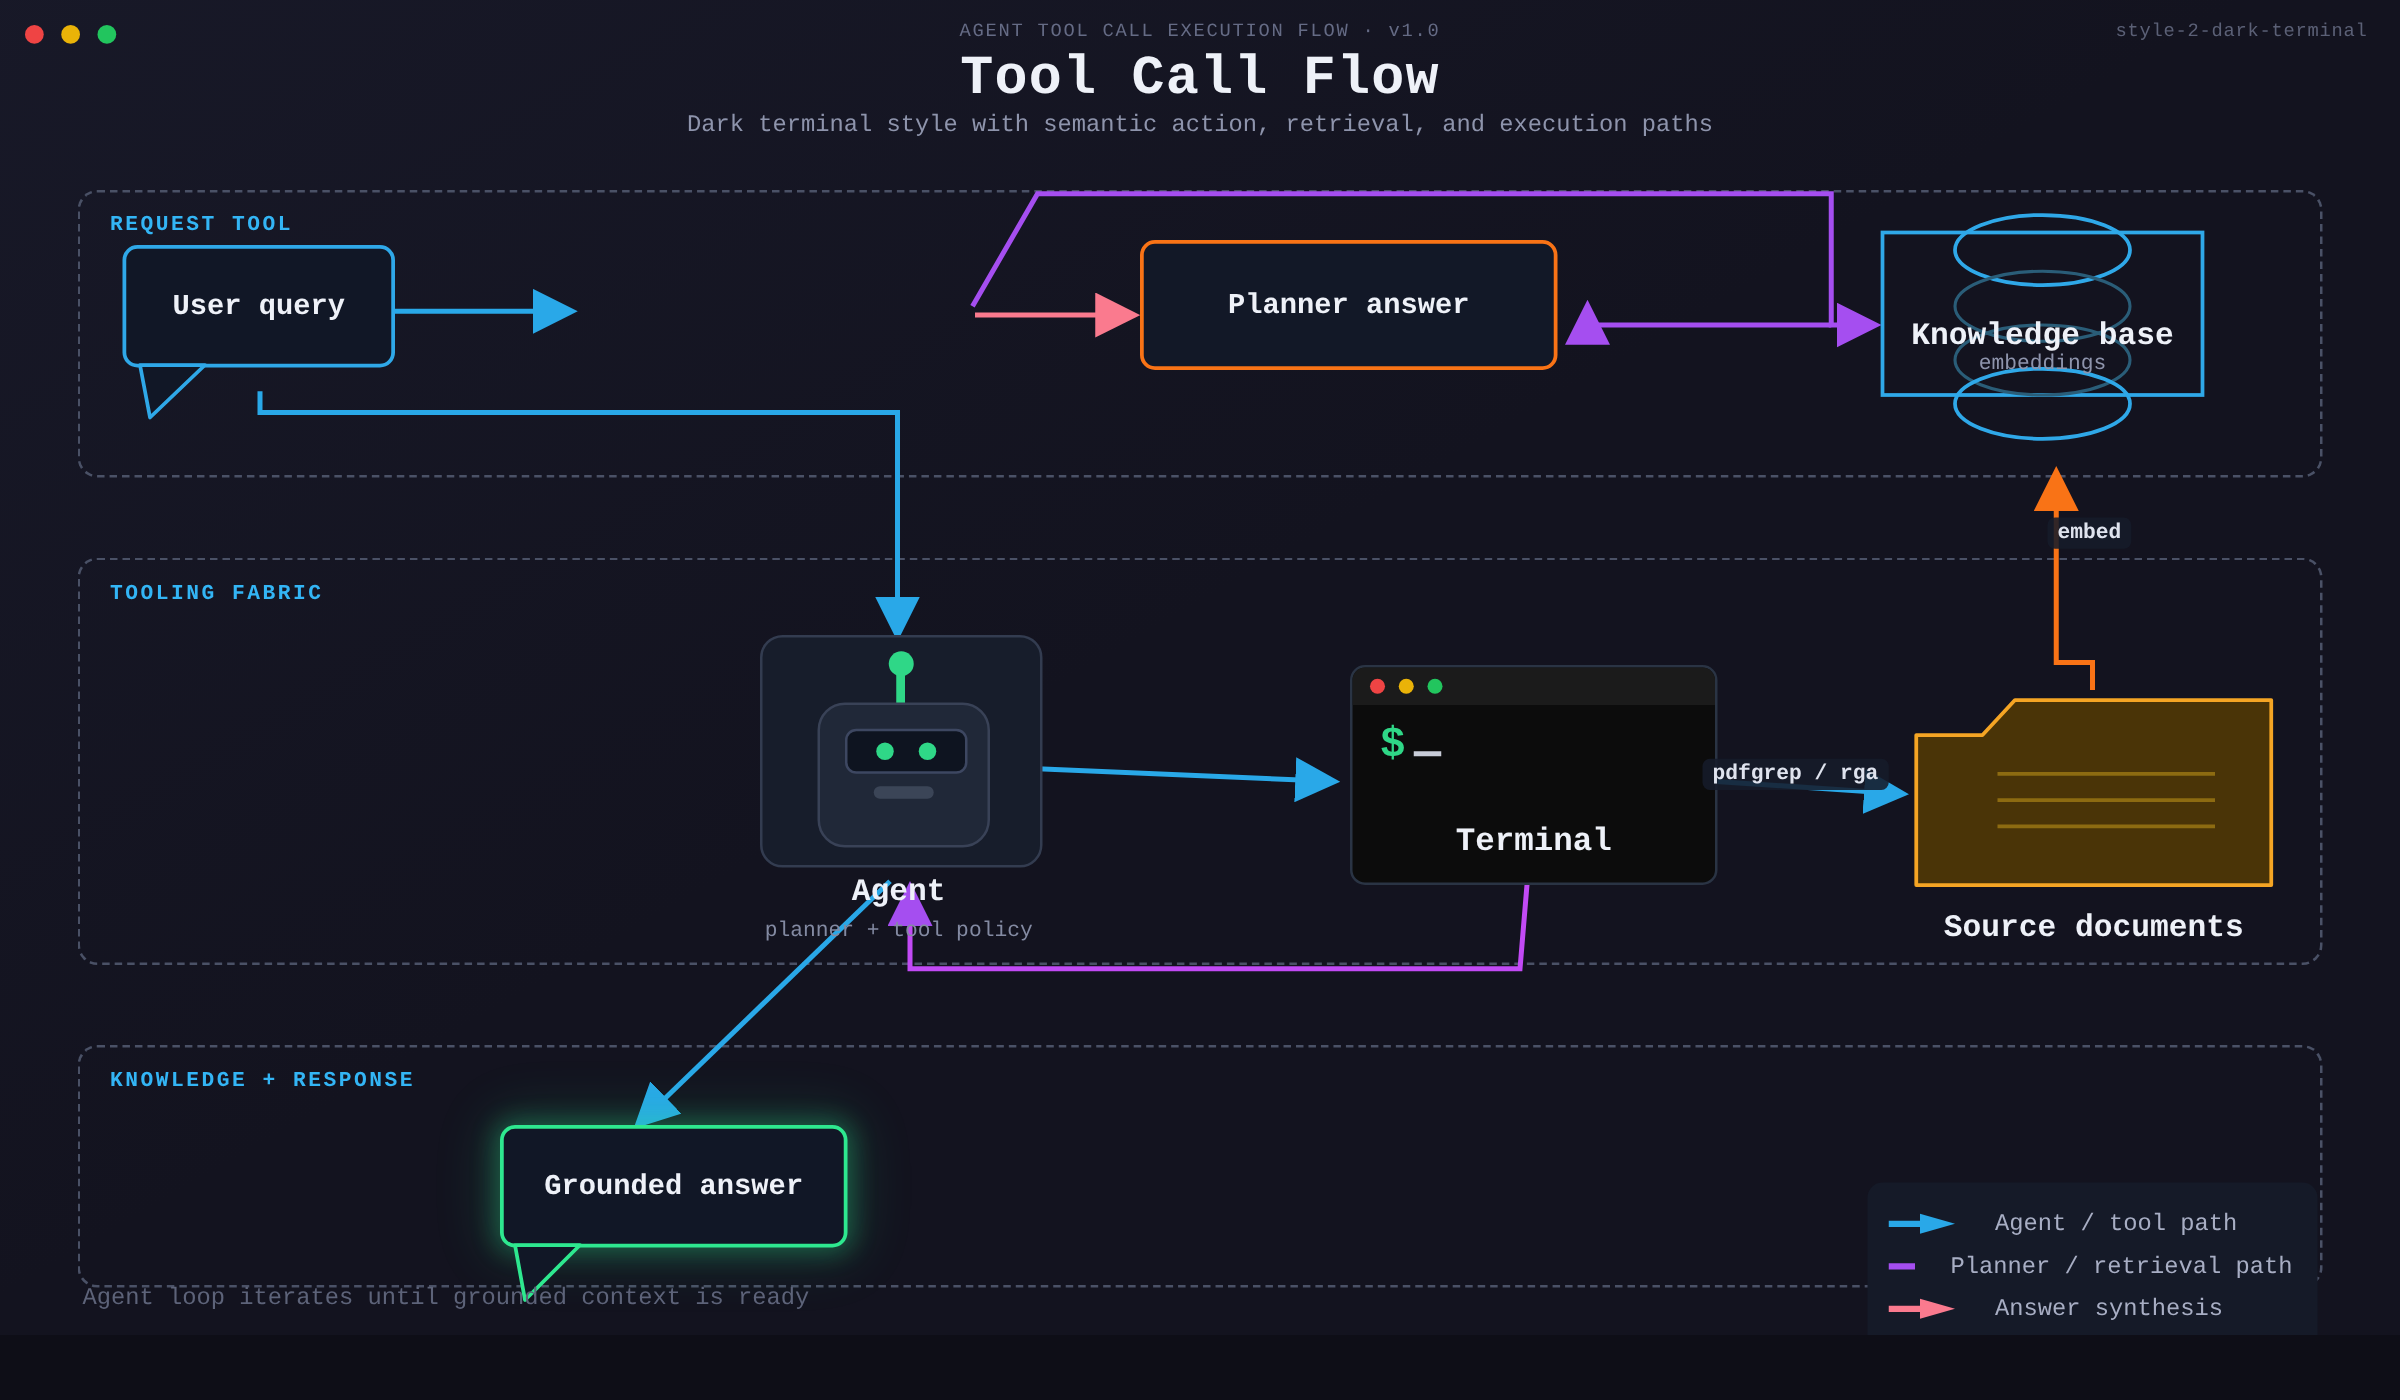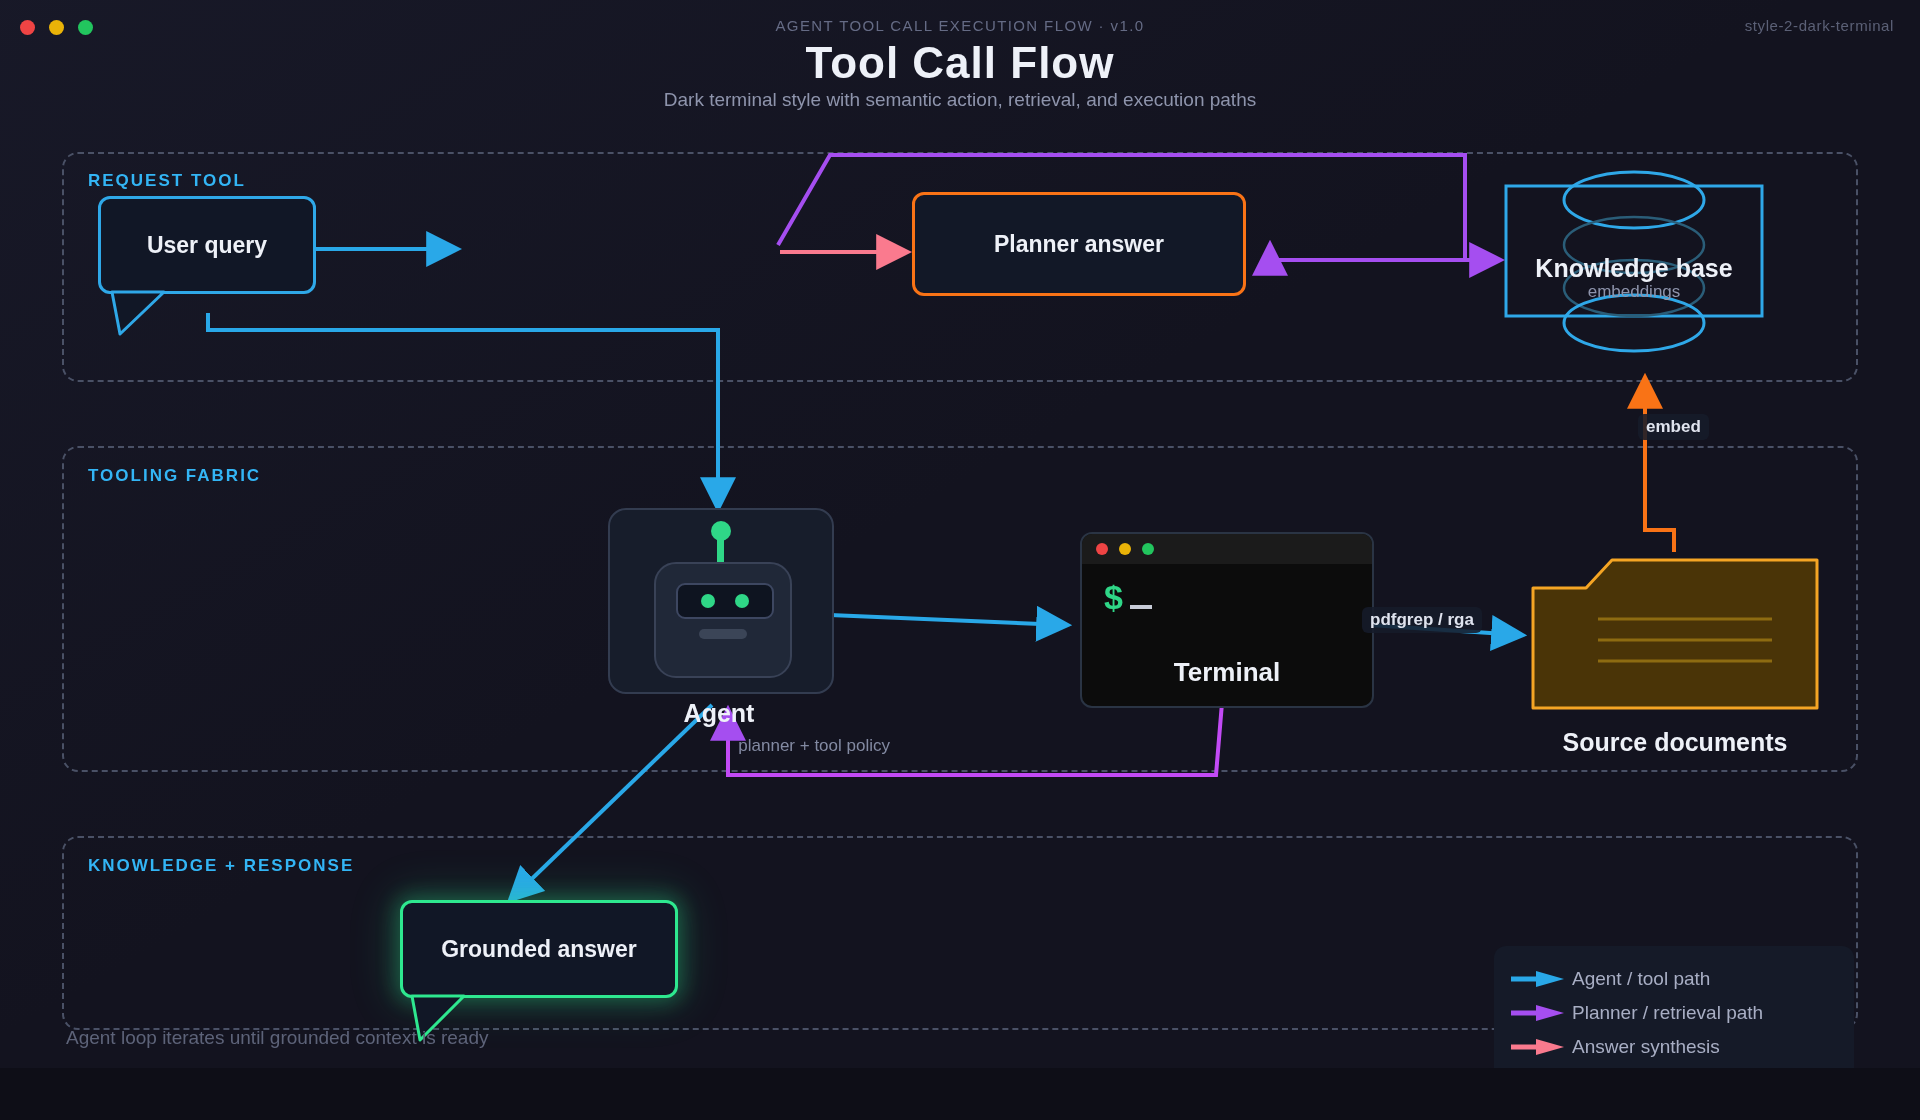--- a/index.html
+++ b/index.html
@@ -8,21 +8,21 @@
     background: #0e0e17;
   }
   #root {
     position: relative;
     width: 1920px;
     height: 1068px;
     background:
       linear-gradient(150deg, rgba(40,44,70,0.22) 0%, rgba(18,18,28,0) 48%),
       #13131f;
     overflow: hidden;
-    font-family: Liberation Sans, sans-serif;
+    font-family: Liberation Mono, monospace;
     -webkit-font-smoothing: antialiased;
   }
 
   
   .winbtns { position:absolute; left:20px; top:20px; display:flex; gap:14px; }
   .winbtn { width:15px; height:15px; border-radius:50%; }
   .wb-red { background:#ef4444; }
   .wb-amber { background:#eab308; }
   .wb-green { background:#22c55e; }
 
@@ -127,21 +127,21 @@
   .robot-mouth {
     position:absolute; background:#3b4557; border-radius:5px;
   }
   .robot-antenna-stem { position:absolute; background:#2fd787; }
   .robot-antenna-bulb { position:absolute; border-radius:50%; background:#2fd787; }
   .node-caption {
     position:absolute; text-align:center; color:#eef1f8;
     font-size:25px; font-weight:bold;
   }
   .node-subcaption {
-    position:absolute; text-align:right; color:#838aa2; font-size:17px;
+    position:absolute; text-align:center; color:#838aa2; font-size:17px;
   }
 
   
   .termwin {
     position:absolute;
     background:#0c0c0c;
     border:2px solid #2a3444;
     border-radius:12px;
     overflow:hidden;
   }
@@ -186,21 +186,21 @@
   }
 
   
   .legend {
     position:absolute;
     background:#151a28;
     border-radius:12px;
     padding:16px 20px 16px 16px;
     box-sizing:border-box;
   }
-  .legrow { display:flex; align-items:center; height:34px; gap:4px; }
+  .legrow { display:flex; align-items:center; height:34px; gap:28px; }
   .legtext { color:#a8aec4; font-size:19px; white-space:nowrap; }
 
   .footnote {
     position:absolute; left:66px; bottom:19px;
     color:#5d6379; font-size:19px;
   }
 </style>
 </head>
 <body>
 

